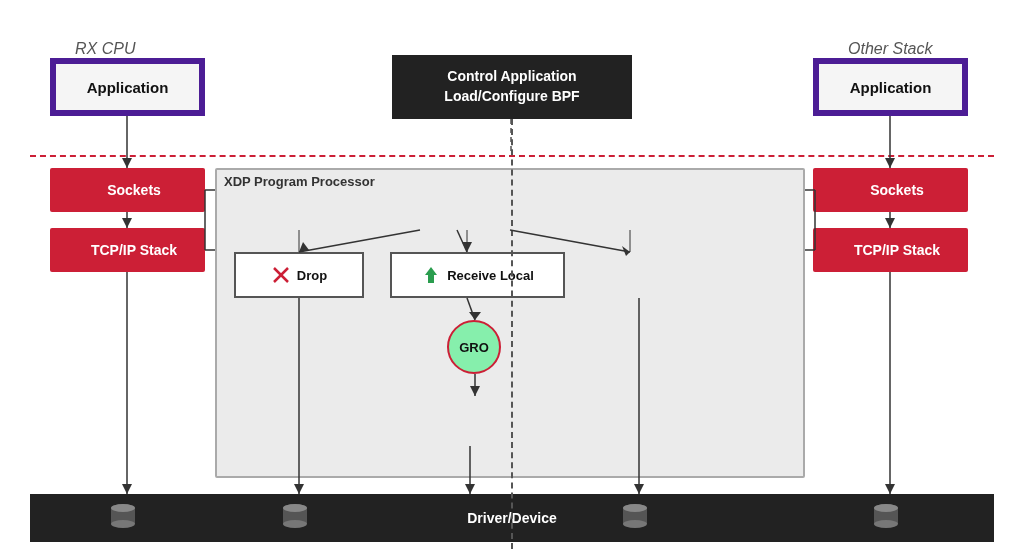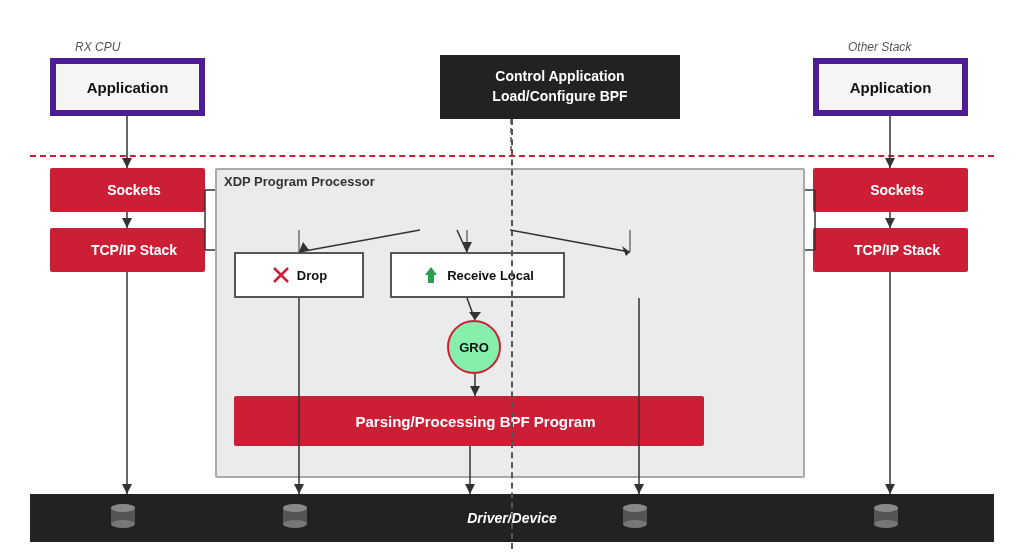--- a/index.html
+++ b/index.html
@@ -14,21 +14,21 @@
     .diagram {
       width: 1024px;
       height: 560px;
       position: relative;
       background: #fff;
     }
 
     
     .cpu-label {
       position: absolute;
-      font-size: 12px;
+      font-size: 16px;
       color: #555;
       font-style: italic;
     }
 
     
     .app-box {
       position: absolute;
       border: 6px solid #4c1d95;
       background: #f5f5f5;
       display: flex;
@@ -73,42 +73,40 @@
       background: #222;
       color: #fff;
       display: flex;
       align-items: center;
       justify-content: center;
       font-size: 14px;
       font-weight: bold;
       text-align: center;
       line-height: 1.4;
       padding: 8px 14px;
-      margin-left: 48px;
     }
 
     
     .xdp-container {
       position: absolute;
       border: 2px solid #aaa;
       background: #ebebeb;
       border-radius: 2px;
     }
 
     
     .driver-bar {
       position: absolute;
       background: #222;
       color: #fff;
       display: flex;
       align-items: center;
       justify-content: center;
       font-size: 14px;
       font-weight: bold;
-      font-style: italic;
     }
 
     
     .dashed-red-line {
       position: absolute;
       border-top: 2px dashed #cc1f36;
     }
 
     
     .dashed-vert-line {
@@ -205,21 +203,20 @@
     <svg width="20" height="20" viewBox="0 0 20 20">
       <polygon points="10,2 16,10 13,10 13,18 7,18 7,10 4,10" fill="#2a9d4e"></polygon>
       <line x1="10" y1="2" x2="10" y2="2" stroke="#2a9d4e"></line>
     </svg>
     <span>Receive Local</span>
   </div>
 
 
   <div class="gro-circle" style="left:447px; top:320px; width:54px; height:54px;">GRO</div>
 
-  <div class="red-box" style="left:234px; top:396px; width:470px; height:50px; font-size:15px;">Parsing/Processing BPF Program</div>
 
   <div class="driver-bar" style="left:30px; top:494px; width:964px; height:48px;">Driver/Device</div>
 
   <div class="dashed-vert-line" style="left:511px; top:119px; height:430px;"></div>
 
   <svg class="arrows-svg">
 
     <line x1="127" y1="116" x2="127" y2="168" stroke="#333" stroke-width="1.5"></line>
     <polygon points="127,168 122,158 132,158" fill="#333"></polygon>
 

